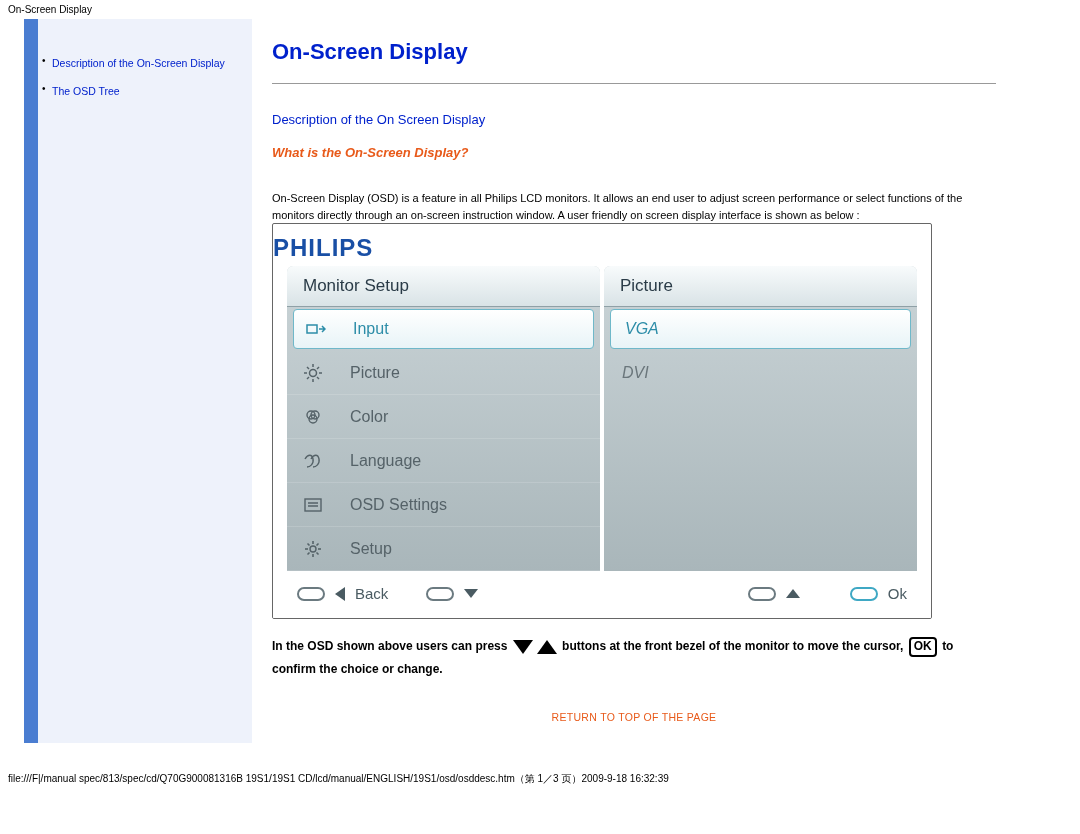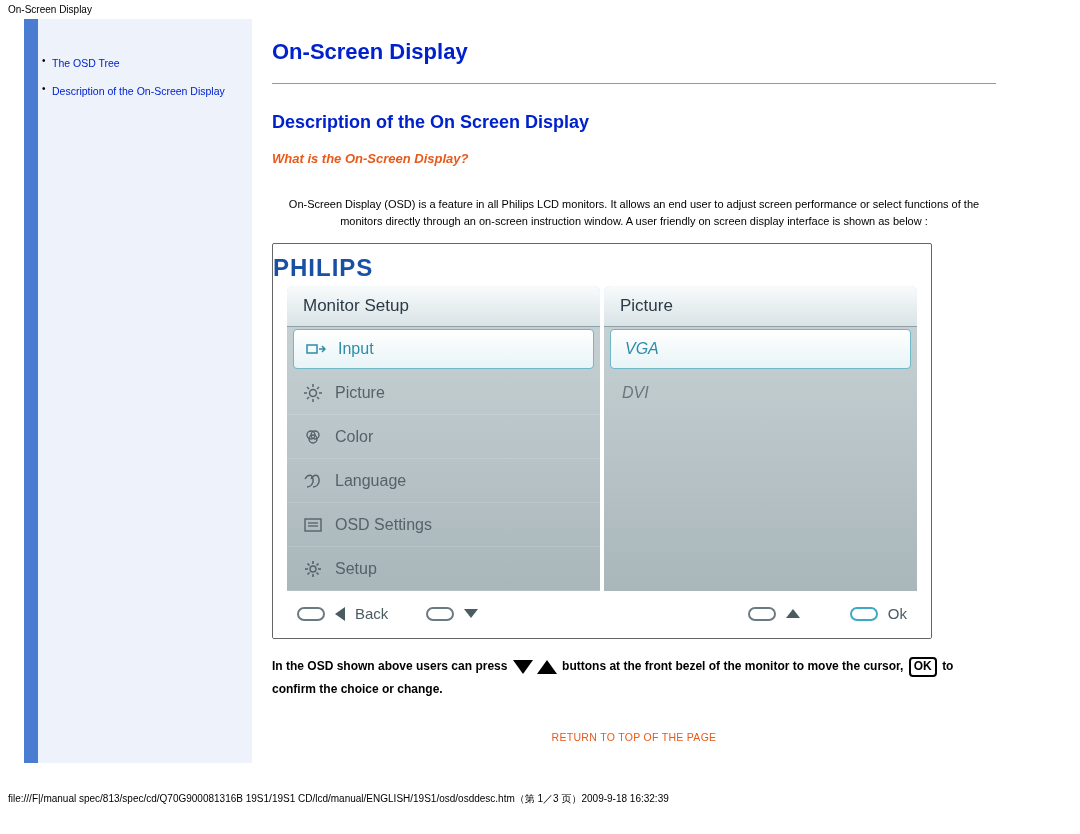--- a/index.html
+++ b/index.html
@@ -55,36 +55,34 @@
     font-weight: bold;
     margin-bottom: 18px;
   }
   hr {
     border: none;
     border-top: 1px solid #999;
     margin-bottom: 28px;
   }
   h2 {
     color: #0021cc;
-    font-size: 18px;
-    font-weight: bold;
+    font-size: 13px;
+    font-weight: normal;
     margin-bottom: 18px;
   }
   h3 {
     color: #e85a1a;
     font-size: 13px;
     font-style: italic;
     font-weight: bold;
     margin-bottom: 30px;
   }
   .body-text {
     font-size: 11px;
     line-height: 1.5;
-    margin-bottom: 14px;
-    text-align: center;
   }
   .osd-frame {
     width: 660px;
     border: 1px solid #666;
     margin-bottom: 16px;
     background: #fff;
     border-radius: 2px;
     overflow: hidden;
   }
   .osd-logo {
@@ -117,20 +115,21 @@
     border-bottom: 1px solid #8fa0a6;
   }
   .osd-item {
     display: flex;
     align-items: center;
     padding: 8px 14px;
     font-size: 16px;
     color: #556268;
     border-bottom: 1px solid rgba(255,255,255,0.15);
     height: 44px;
+    gap: 15px;
   }
   .osd-item.selected {
     background: linear-gradient(to bottom, #ffffff 0%, #e8f4f7 100%);
     color: #2d8da8;
     border: 1px solid #6fb8c9;
     border-radius: 4px;
     margin: 2px 6px;
     padding: 6px 10px;
     height: 40px;
   }
@@ -242,24 +241,24 @@
 <body>
 
 <div class="header-text">On-Screen Display</div>
 
 <div class="page-wrap">
   <div class="left-bar"></div>
 
   <div class="sidebar">
     <ul>
       <li>
-        <a href="#">The OSD Tree</a>
+        <a href="#">Description of the On-Screen Display</a>
       </li>
       <li>
-        <a href="#">Description of the On-Screen Display</a>
+        <a href="#">The OSD Tree</a>
       </li>
     </ul>
   </div>
 
   <div class="main">
     <h1>On-Screen Display</h1>
     <hr>
     <h2>Description of the On Screen Display</h2>
     <h3>What is the On-Screen Display?</h3>
     <p class="body-text">On-Screen Display (OSD) is a feature in all Philips LCD monitors. It allows an end user to adjust screen performance or select functions of the monitors directly through an on-screen instruction window. A user friendly on screen display interface is shown as below :</p>

